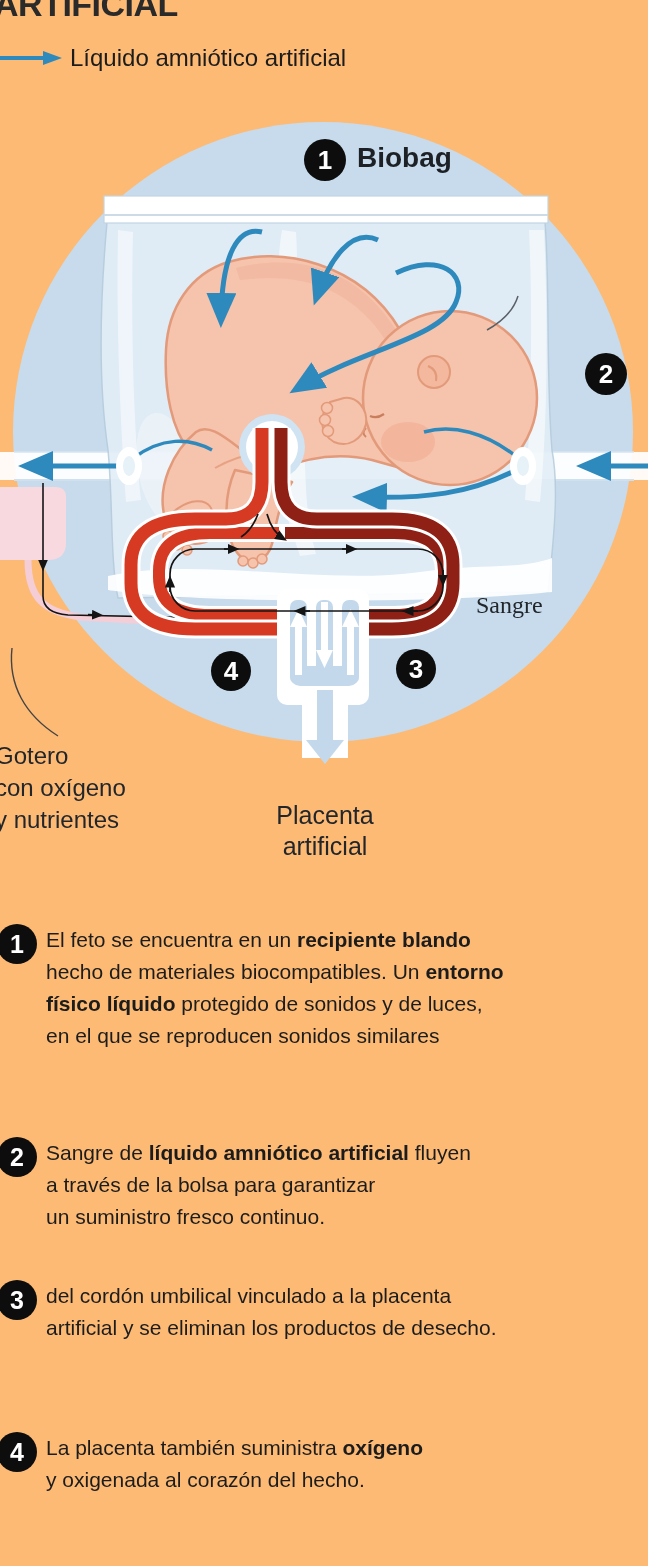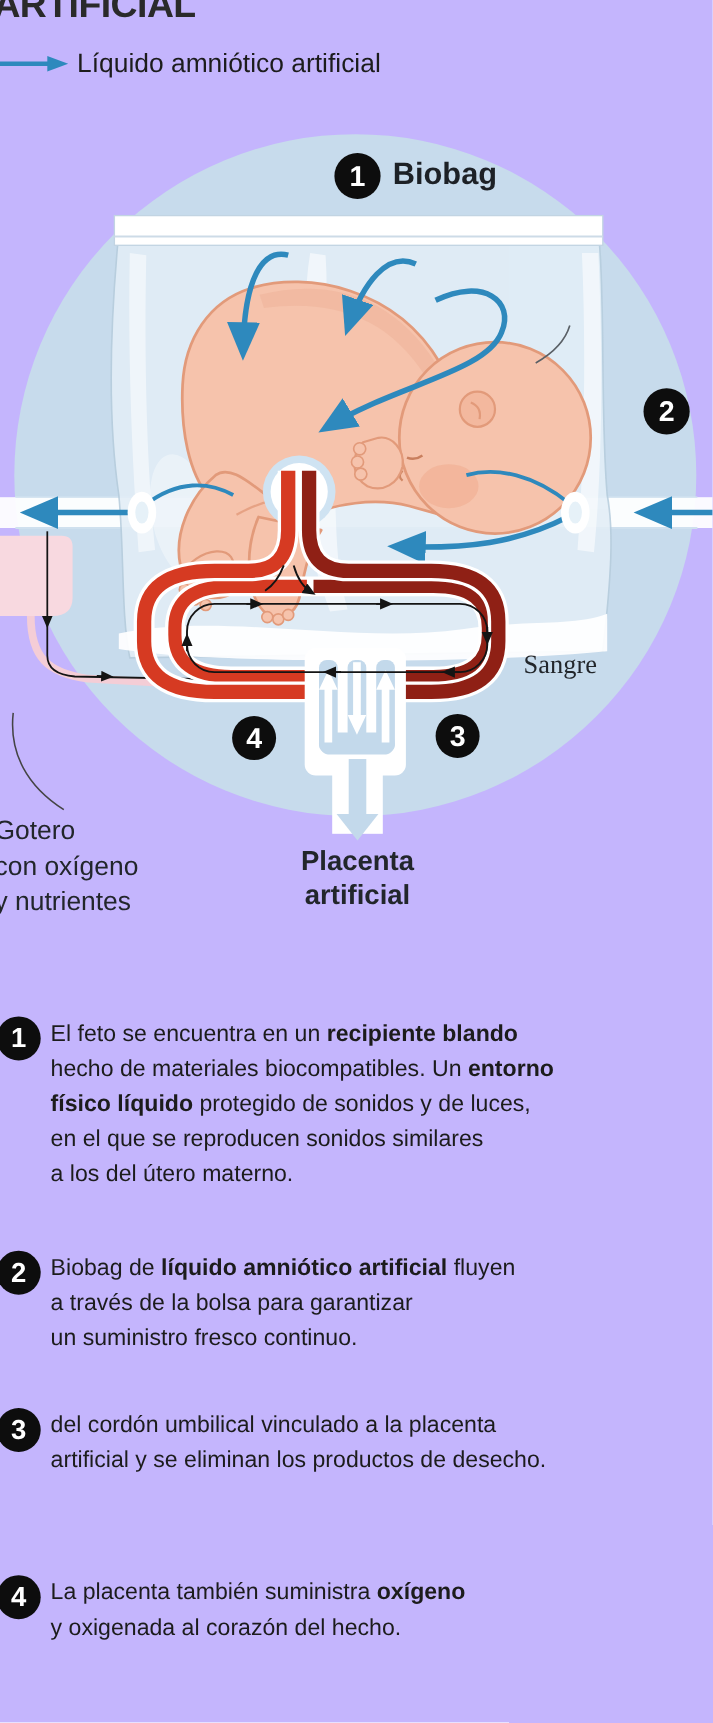--- a/index.html
+++ b/index.html
@@ -1,29 +1,29 @@
 <!DOCTYPE html>
 <html><head>
 <meta charset="utf-8">
 <style>
   html,body{margin:0;padding:0;background:#fff;}
-  .page{position:relative;width:648px;height:1566px;overflow:hidden;background:#c4b5fd;
+  .page{position:relative;width:648px;height:1566px;overflow:hidden;background:#fdba74;
         font-family:"Liberation Sans",sans-serif;color:#1c1c1c;}
   .title{position:absolute;top:-15px;left:-6px;font-size:34px;font-weight:800;
          letter-spacing:-.5px;color:#2a2a2a;white-space:nowrap;}
   .legend{position:absolute;top:44px;left:0;display:flex;align-items:center;}
   .legend svg{margin-right:8px;}
   .legend .lbl{font-size:24px;color:#1c1c1c;}
   .diagram-svg{position:absolute;top:0;left:0;}
   .badge{position:absolute;background:#0d0d0d;color:#fff;border-radius:50%;
          display:flex;align-items:center;justify-content:center;font-weight:700;}
   .badge.d{width:42px;height:42px;font-size:26px;}
   .lab{position:absolute;font-size:24px;color:#22262b;white-space:nowrap;}
   .lab.it{font-weight:700;font-size:28px;color:#1d2126;}
-  .lab.bold{font-weight:700;font-size:25px;line-height:31px;text-align:center;white-space:normal;}
+  .lab.bold{font-weight:400;font-size:25px;line-height:31px;text-align:center;white-space:normal;margin-top:32px;}
   .lab.multi{line-height:32px;}
   .step{position:absolute;left:0;width:648px;}
   .step .badge.s{position:absolute;left:-3px;top:0;width:40px;height:40px;font-size:25px;}
   .step .txt{margin-left:46px;font-size:21px;line-height:32px;color:#1c1c1c;}
   .step .txt b{font-weight:700;}
   .step .txt .line{white-space:nowrap;}
 </style>
 </head>
 <body>
 
@@ -207,27 +207,26 @@
     <div>y nutrientes</div>
   </div>
 
   <div class="step" style="top:924px;">
     <span class="badge s">1</span>
     <div class="txt">
         <div class="line"><span>El feto se encuentra en un </span><b>recipiente blando</b></div>
         <div class="line"><span>hecho de materiales biocompatibles. Un </span><b>entorno</b></div>
         <div class="line"><b>físico líquido</b><span> protegido de sonidos y de luces,</span></div>
         <div class="line"><span>en el que se reproducen sonidos similares</span></div>
-        <div class="line"><span>a los del útero materno.</span></div>
       </div>
   </div>
   <div class="step" style="top:1137px;">
     <span class="badge s">2</span>
     <div class="txt">
-        <div class="line"><span>Biobag de </span><b>líquido amniótico artificial</b><span> fluyen</span></div>
+        <div class="line"><span>Sangre de </span><b>líquido amniótico artificial</b><span> fluyen</span></div>
         <div class="line"><span>a través de la bolsa para garantizar</span></div>
         <div class="line"><span>un suministro fresco continuo.</span></div>
       </div>
   </div>
   <div class="step" style="top:1280px;">
     <span class="badge s">3</span>
     <div class="txt">
         <div class="line"><span>del cordón umbilical vinculado a la placenta</span></div>
         <div class="line"><span>artificial y se eliminan los productos de desecho.</span></div>
       </div>

